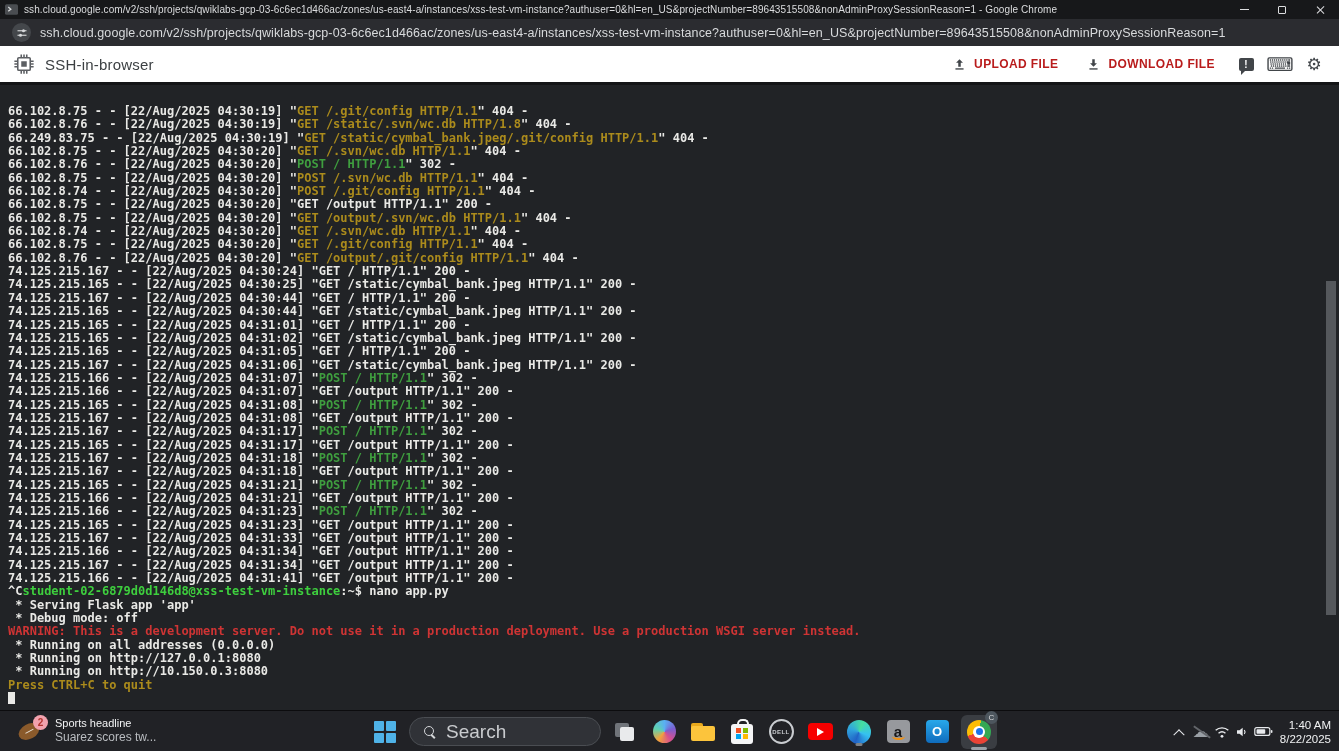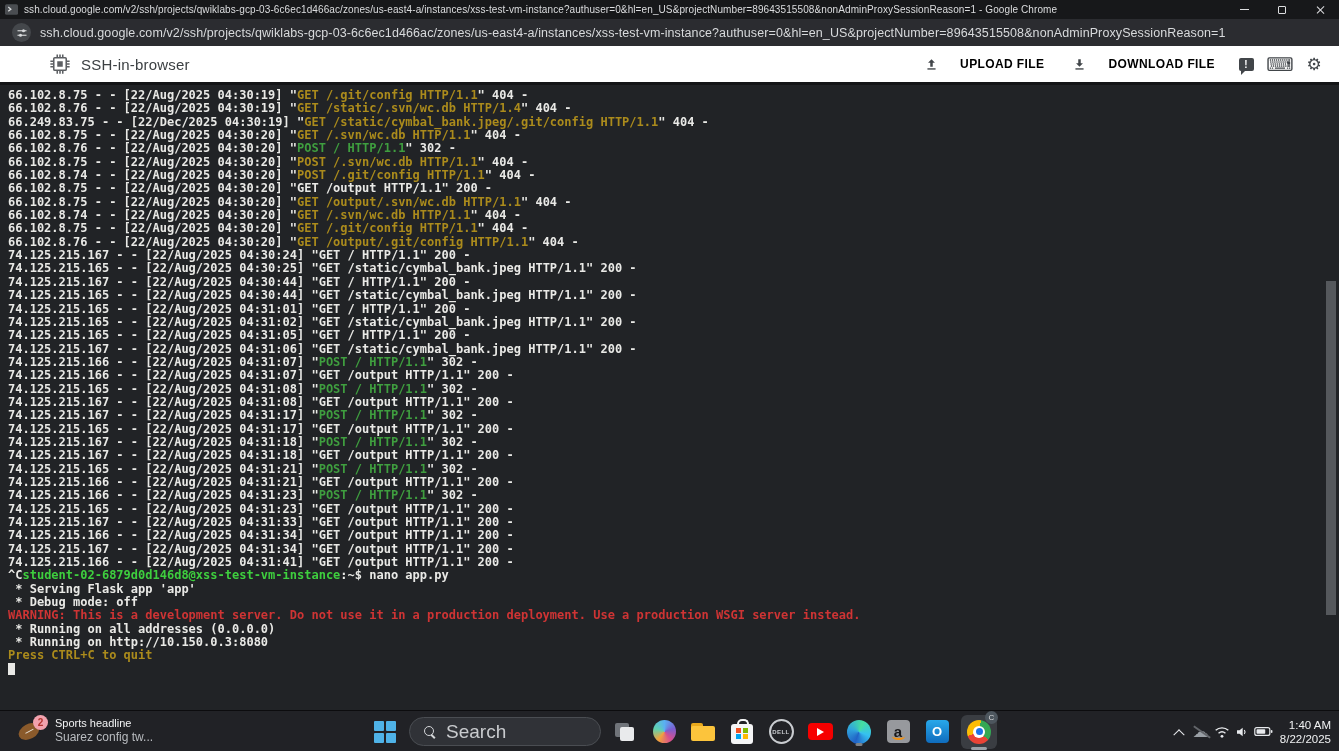--- a/index.html
+++ b/index.html
@@ -23,39 +23,39 @@
 
   
   .appbar{position:absolute;left:0;top:19px;width:1339px;height:27px;background:#2b2c30;
           display:flex;align-items:center;color:#d8dadc;}
   .tune-circle{width:19px;height:19px;border-radius:50%;background:#44474b;margin:0 9px 0 12px;
                display:flex;align-items:center;justify-content:center;}
   .appbar .url{font-size:12.5px;white-space:nowrap;overflow:hidden;letter-spacing:.1px;}
 
   
   .sshbar{position:absolute;left:0;top:46px;width:1339px;height:39px;background:#ffffff;
-          display:flex;align-items:center;border-bottom:3px solid #141517;padding-left:36px;}
+          display:flex;align-items:center;border-bottom:3px solid #141517;}
   .sshbar .chip{margin:0 10px 0 13px;display:flex;align-items:center;}
   .sshbar .name{font-size:15px;color:#3c4043;letter-spacing:.2px;}
   .ssh-actions{position:absolute;right:10px;top:0;height:36px;display:flex;align-items:center;gap:4px;}
-  .ssh-btn{display:flex;align-items:center;gap:21px;padding:0 12px;height:30px;cursor:pointer;
-           font-size:12px;font-weight:bold;color:#000000;letter-spacing:.4px;}
+  .ssh-btn{display:flex;align-items:center;gap:7px;padding:0 12px;height:30px;cursor:pointer;
+           font-size:12px;font-weight:bold;color:#b91c1c;letter-spacing:.4px;}
   .icon-btn{width:30px;height:30px;display:flex;align-items:center;justify-content:center;cursor:pointer;}
   .fb-icon{position:relative;width:15px;height:13px;background:#414549;border-radius:2px;
            display:flex;align-items:center;justify-content:center;}
   .fb-icon::before{content:"!";color:#fff;font-size:10px;font-weight:bold;}
   .fb-icon::after{content:"";position:absolute;left:2px;bottom:-4px;border:4px solid transparent;border-top-color:#414549;border-left-color:#414549;border-width:3px;}
   .kb-icon{color:#414549;font-size:19px;line-height:1;}
   .kb-icon::before{content:"\2328";}
   .gear-icon{color:#414549;font-size:17px;line-height:1;}
   .gear-icon::before{content:"\2699";}
 
   
   .terminal{position:absolute;left:0;top:85px;width:1083px;height:625px;background:#212326;
-            padding:4px 0 0 8px;cursor:text;}
+            padding:20px 0 0 8px;cursor:text;}
   .t-line{font-family:"DejaVu Sans Mono",monospace;font-size:12px;line-height:13.35px;
           white-space:pre;font-weight:bold;}
   .c-w{color:#e9e9e6;}
   .c-y{color:#ab8b1c;}
   .c-g{color:#3f9e3f;}
   .c-r{color:#cf3434;}
   .c-p{color:#3ecf3e;margin-top:20px;}
   .cursor{display:inline-block;width:7px;height:12px;background:#e9e9e6;vertical-align:-2px;}
   .scroll-thumb{position:absolute;right:3px;top:281px;width:10px;height:334px;background:#55585c;}
 
@@ -212,22 +212,22 @@
           <span class="kb-icon"></span>
         </div>
       <div class="icon-btn">
           <span class="gear-icon"></span>
         </div>
     </div>
   </div>
 
   <div class="terminal">
       <div class="t-line"><span class="seg c-w">66.102.8.75 - - [22/Aug/2025 04:30:19] "</span><span class="seg c-y">GET /.git/config HTTP/1.1</span><span class="seg c-w">" 404 -</span></div>
-      <div class="t-line"><span class="seg c-w">66.102.8.76 - - [22/Aug/2025 04:30:19] "</span><span class="seg c-y">GET /static/.svn/wc.db HTTP/1.4</span><span class="seg c-w">" 404 -</span></div>
-      <div class="t-line"><span class="seg c-w">66.249.83.75 - - [22/Dec/2025 04:30:19] "</span><span class="seg c-y">GET /static/cymbal_bank.jpeg/.git/config HTTP/1.1</span><span class="seg c-w">" 404 -</span></div>
+      <div class="t-line"><span class="seg c-w">66.102.8.76 - - [22/Aug/2025 04:30:19] "</span><span class="seg c-y">GET /static/.svn/wc.db HTTP/1.8</span><span class="seg c-w">" 404 -</span></div>
+      <div class="t-line"><span class="seg c-w">66.249.83.75 - - [22/Aug/2025 04:30:19] "</span><span class="seg c-y">GET /static/cymbal_bank.jpeg/.git/config HTTP/1.1</span><span class="seg c-w">" 404 -</span></div>
       <div class="t-line"><span class="seg c-w">66.102.8.75 - - [22/Aug/2025 04:30:20] "</span><span class="seg c-y">GET /.svn/wc.db HTTP/1.1</span><span class="seg c-w">" 404 -</span></div>
       <div class="t-line"><span class="seg c-w">66.102.8.76 - - [22/Aug/2025 04:30:20] "</span><span class="seg c-g">POST / HTTP/1.1</span><span class="seg c-w">" 302 -</span></div>
       <div class="t-line"><span class="seg c-w">66.102.8.75 - - [22/Aug/2025 04:30:20] "</span><span class="seg c-y">POST /.svn/wc.db HTTP/1.1</span><span class="seg c-w">" 404 -</span></div>
       <div class="t-line"><span class="seg c-w">66.102.8.74 - - [22/Aug/2025 04:30:20] "</span><span class="seg c-y">POST /.git/config HTTP/1.1</span><span class="seg c-w">" 404 -</span></div>
       <div class="t-line"><span class="seg c-w">66.102.8.75 - - [22/Aug/2025 04:30:20] "</span><span class="seg c-w">GET /output HTTP/1.1</span><span class="seg c-w">" 200 -</span></div>
       <div class="t-line"><span class="seg c-w">66.102.8.75 - - [22/Aug/2025 04:30:20] "</span><span class="seg c-y">GET /output/.svn/wc.db HTTP/1.1</span><span class="seg c-w">" 404 -</span></div>
       <div class="t-line"><span class="seg c-w">66.102.8.74 - - [22/Aug/2025 04:30:20] "</span><span class="seg c-y">GET /.svn/wc.db HTTP/1.1</span><span class="seg c-w">" 404 -</span></div>
       <div class="t-line"><span class="seg c-w">66.102.8.75 - - [22/Aug/2025 04:30:20] "</span><span class="seg c-y">GET /.git/config HTTP/1.1</span><span class="seg c-w">" 404 -</span></div>
       <div class="t-line"><span class="seg c-w">66.102.8.76 - - [22/Aug/2025 04:30:20] "</span><span class="seg c-y">GET /output/.git/config HTTP/1.1</span><span class="seg c-w">" 404 -</span></div>
       <div class="t-line"><span class="seg c-w">74.125.215.167 - - [22/Aug/2025 04:30:24] "</span><span class="seg c-w">GET / HTTP/1.1</span><span class="seg c-w">" 200 -</span></div>
@@ -252,36 +252,37 @@
       <div class="t-line"><span class="seg c-w">74.125.215.165 - - [22/Aug/2025 04:31:23] "</span><span class="seg c-w">GET /output HTTP/1.1</span><span class="seg c-w">" 200 -</span></div>
       <div class="t-line"><span class="seg c-w">74.125.215.167 - - [22/Aug/2025 04:31:33] "</span><span class="seg c-w">GET /output HTTP/1.1</span><span class="seg c-w">" 200 -</span></div>
       <div class="t-line"><span class="seg c-w">74.125.215.166 - - [22/Aug/2025 04:31:34] "</span><span class="seg c-w">GET /output HTTP/1.1</span><span class="seg c-w">" 200 -</span></div>
       <div class="t-line"><span class="seg c-w">74.125.215.167 - - [22/Aug/2025 04:31:34] "</span><span class="seg c-w">GET /output HTTP/1.1</span><span class="seg c-w">" 200 -</span></div>
       <div class="t-line"><span class="seg c-w">74.125.215.166 - - [22/Aug/2025 04:31:41] "</span><span class="seg c-w">GET /output HTTP/1.1</span><span class="seg c-w">" 200 -</span></div>
       <div class="t-line"><span class="seg c-w">^C</span><span class="seg c-p">student-02-6879d0d146d8@xss-test-vm-instance</span><span class="seg c-w">:~$ nano app.py</span></div>
       <div class="t-line"><span class="seg c-w"> * Serving Flask app 'app'</span></div>
       <div class="t-line"><span class="seg c-w"> * Debug mode: off</span></div>
       <div class="t-line"><span class="seg c-r">WARNING: This is a development server. Do not use it in a production deployment. Use a production WSGI server instead.</span></div>
       <div class="t-line"><span class="seg c-w"> * Running on all addresses (0.0.0.0)</span></div>
+      <div class="t-line"><span class="seg c-w"> * Running on http://127.0.0.1:8080</span></div>
       <div class="t-line"><span class="seg c-w"> * Running on http://10.150.0.3:8080</span></div>
       <div class="t-line"><span class="seg c-y">Press CTRL+C to quit</span></div>
       <div class="t-line"><span class="cursor"></span></div>
     </div>
   <div class="scroll-thumb"></div>
 
   <div class="taskbar">
 
     <div class="widget">
       <span class="ball-wrap">
         <span class="football"></span>
         <span class="wbadge">2</span>
       </span>
       <span class="wtext">
         <div class="l1">Sports headline</div>
-        <div class="l2">Suarez config tw...</div>
+        <div class="l2">Suarez scores tw...</div>
       </span>
     </div>
 
     <div class="tb-center">
       <div class="tb-item">
         <span class="start-grid">
             <i></i>
             <i></i>
             <i></i>
             <i></i>

